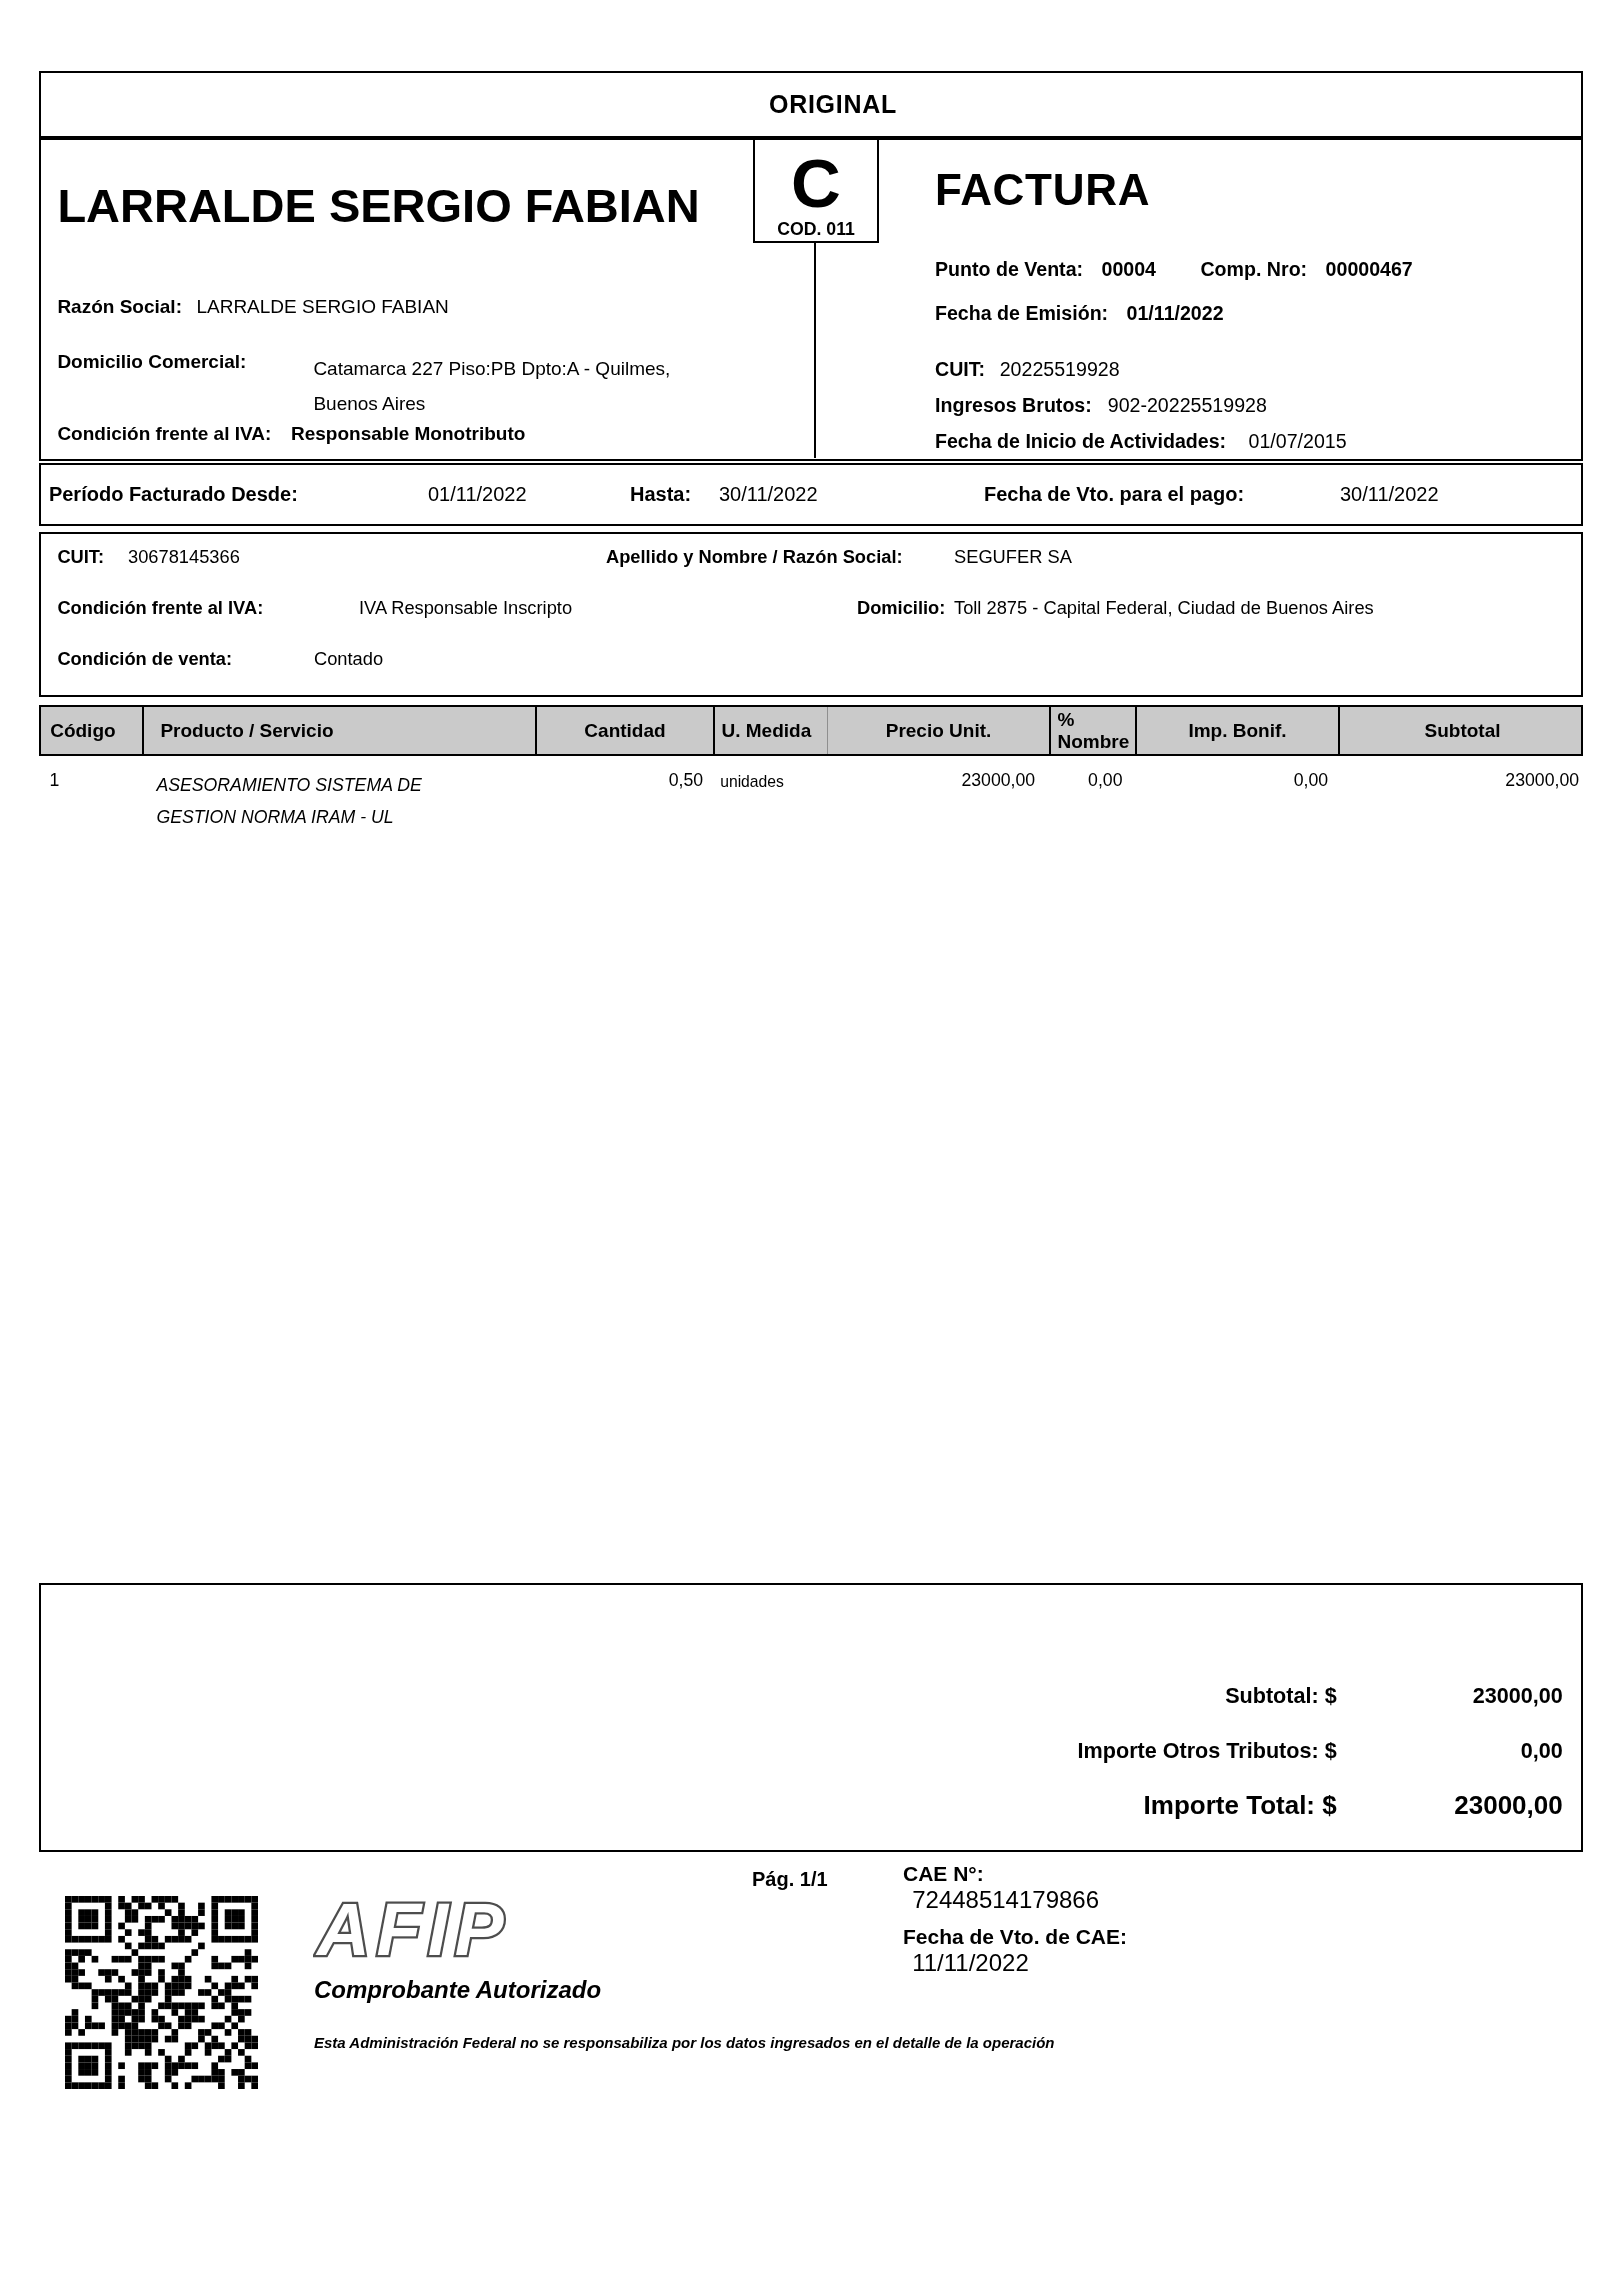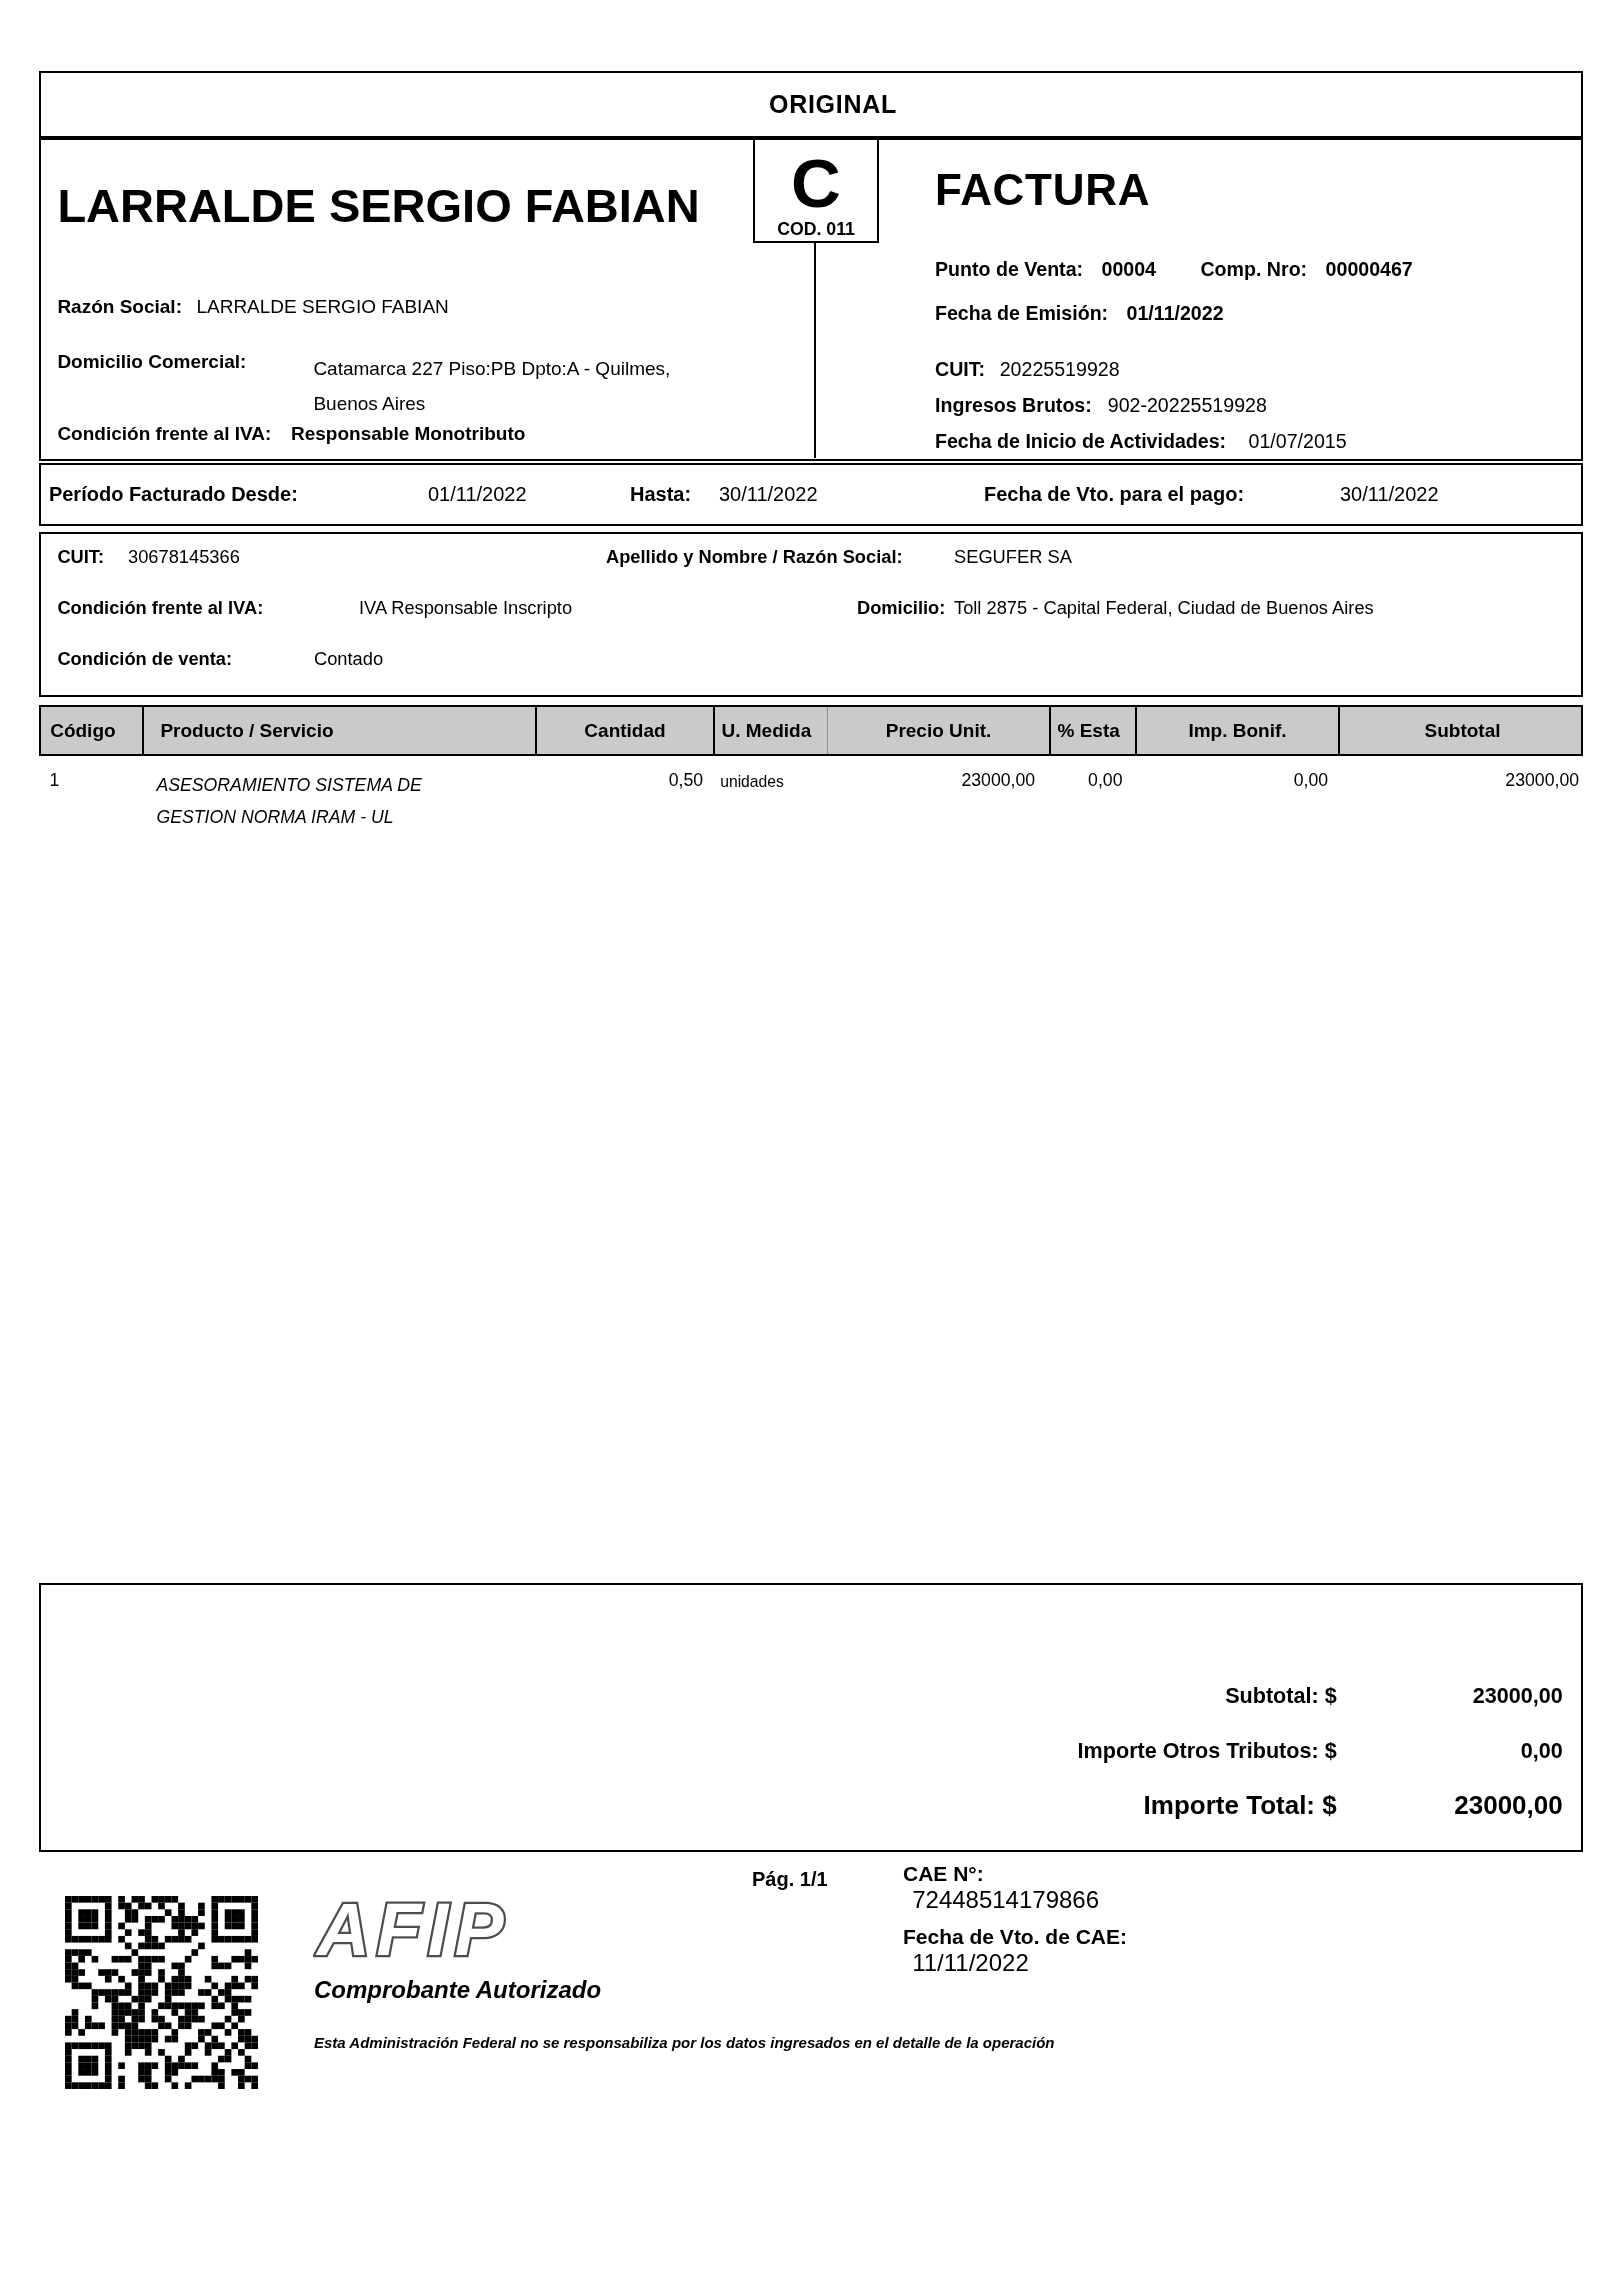--- a/index.html
+++ b/index.html
@@ -158,21 +158,21 @@
     <span style="left:273px;top:114px;">Contado</span>
   </div>
 
   <div class="items">
     <div class="tbl-row tbl-head">
       <div class="h-left pl14">Código</div>
       <div class="h-left pl25">Producto / Servicio</div>
       <div>Cantidad</div>
       <div class="h-left pl10">U. Medida</div>
       <div class="gray-div">Precio Unit.</div>
-      <div class="h-left pl10">% Esta</div>
+      <div class="h-left pl10">% Nombre</div>
       <div>Imp. Bonif.</div>
       <div>Subtotal</div>
     </div>
     <div class="tbl-row tbl-data">
       <div style="padding-left:10.5px;">1</div>
       <div class="producto-cell">ASESORAMIENTO SISTEMA DE
 GESTION NORMA IRAM - UL</div>
       <div class="td-right" style="padding-right:7.9px;">0,50</div>
       <div class="unidades-cell">unidades</div>
       <div class="td-right" style="padding-right:11.8px;">23000,00</div>

